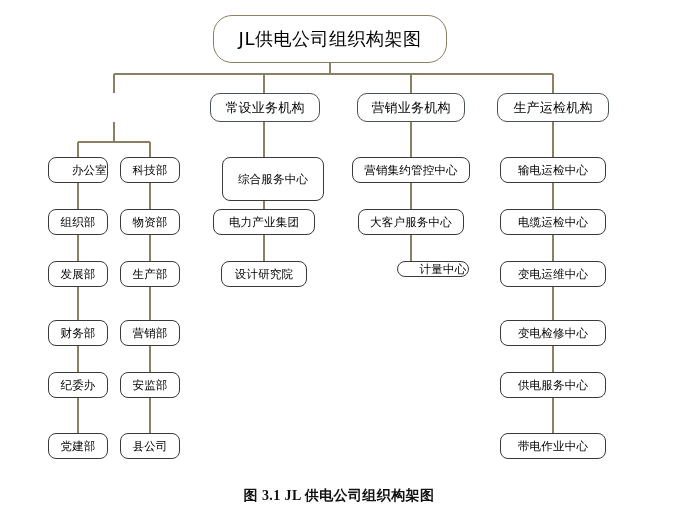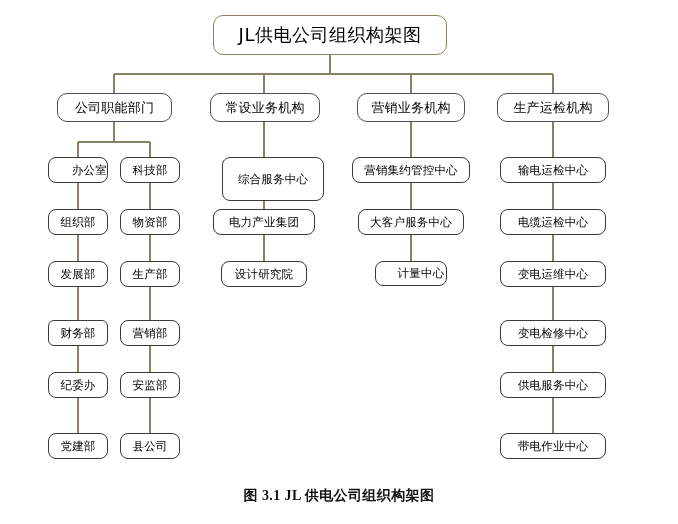--- a/index.html
+++ b/index.html
@@ -112,47 +112,44 @@
       <line x1="150" y1="157" x2="150" y2="448"></line>
 
       <line x1="264" y1="122" x2="264" y2="275"></line>
 
       <line x1="411" y1="122" x2="411" y2="275"></line>
 
       <line x1="553" y1="122" x2="553" y2="448"></line>
     </g>
   </svg>
 
-  <div class="node root" style="left:213px;top:15px;width:234px;height:40px;">
+  <div class="node root" style="left:213px;top:15px;width:234px;height:48px;border-radius:19px;">
     <span>JL供电公司组织构架图</span>
   </div>
 
-  <div class="node level2" style="left:57px;top:93px;width:115px;height:29px;">
-    <span>公司职能部门</span>
-  </div>
   <div class="node level2" style="left:210px;top:93px;width:110px;height:29px;">
     <span>常设业务机构</span>
   </div>
   <div class="node level2" style="left:357px;top:93px;width:108px;height:29px;">
     <span>营销业务机构</span>
   </div>
   <div class="node level2" style="left:497px;top:93px;width:112px;height:29px;">
     <span>生产运检机构</span>
   </div>
 
   <div class="node leaf" style="left:48px;top:157px;width:60px;height:26px;justify-content:flex-end;">
     <span>办公室</span>
     </div>
   <div class="node leaf" style="left:48px;top:209px;width:60px;height:26px;">
     <span>组织部</span>
     </div>
   <div class="node leaf" style="left:48px;top:261px;width:60px;height:26px;">
     <span>发展部</span>
     </div>
-  <div class="node leaf" style="left:48px;top:320px;width:60px;height:26px;border-radius:6px;">
+  <div class="node leaf" style="left:48px;top:320px;width:60px;height:26px;">
     <span>财务部</span>
     </div>
   <div class="node leaf" style="left:48px;top:372px;width:60px;height:26px;">
     <span>纪委办</span>
     </div>
   <div class="node leaf" style="left:48px;top:433px;width:60px;height:26px;">
     <span>党建部</span>
     </div>
 
   <div class="node leaf" style="left:120px;top:157px;width:60px;height:26px;">
@@ -183,21 +180,21 @@
   <div class="node leaf" style="left:221px;top:261px;width:86px;height:26px;">
     <span>设计研究院</span>
     </div>
 
   <div class="node leaf" style="left:352px;top:157px;width:118px;height:26px;">
     <span>营销集约管控中心</span>
     </div>
   <div class="node leaf" style="left:358px;top:209px;width:106px;height:26px;">
     <span>大客户服务中心</span>
     </div>
-  <div class="node leaf" style="left:375px;top:261px;width:72px;height:25px;padding-left:20px;">
+  <div class="node leaf" style="left:397px;top:261px;width:72px;height:16px;padding-left:20px;">
     <span>计量中心</span>
     </div>
 
   <div class="node leaf" style="left:500px;top:157px;width:106px;height:26px;">
     <span>输电运检中心</span>
     </div>
   <div class="node leaf" style="left:500px;top:209px;width:106px;height:26px;">
     <span>电缆运检中心</span>
     </div>
   <div class="node leaf" style="left:500px;top:261px;width:106px;height:26px;">

